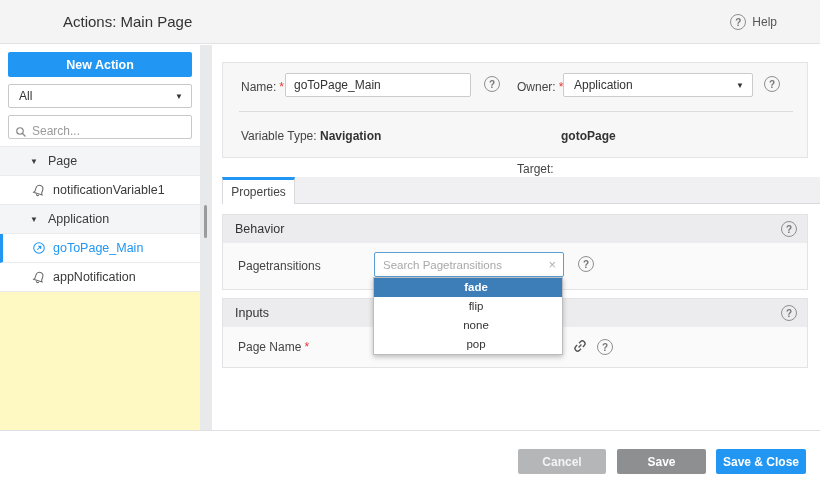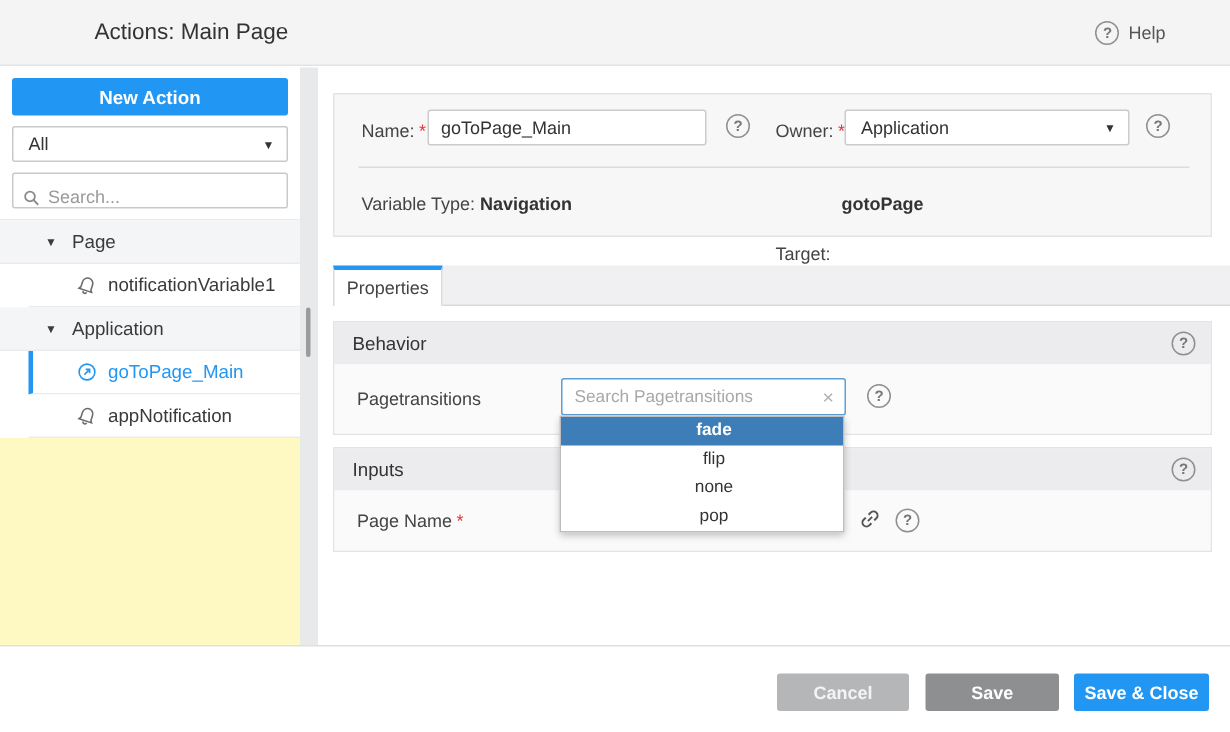--- a/index.html
+++ b/index.html
@@ -24,21 +24,21 @@
   .search-box { position:absolute; left:8px; top:70px; width:184px; height:24px; background:#fff; border:1px solid #c9c9cb; border-radius:2px; display:flex; align-items:flex-end; padding:0 6px; }
   .search-box svg { flex:0 0 auto; margin-right:5px; }
   .search-box input { border:none; outline:none; width:100%; font-size:12px; font-family:inherit; color:#333; background:transparent; }
   .search-box input::placeholder { color:#9a9a9a; }
 
   .rows { position:absolute; left:0; top:101px; width:200px; border-top:1px solid #ebebed; }
   .row { height:29px; display:flex; align-items:center; border-bottom:1px solid #ebebed; font-size:12.5px; color:#3a3a3a; cursor:pointer; background:#fff; }
   .row.group { background:#f4f5f7; }
   .row.group .tri { margin-left:30px; font-size:8px; color:#3c3c3c; width:10px; }
   .row.group .lbl { margin-left:8px; }
-  .row.item { padding-left:32px;margin-left:19px; }
+  .row.item { padding-left:32px; }
   .row.item .ic { width:14px; height:14px; margin-right:7px; color:#6b6b6b; display:inline-flex; }
   .row.item.sel { border-left:3px solid #2196f3; padding-left:29px; color:#2196f3; }
   .row.item.sel .ic { color:#2196f3; }
 
   
   .gutter { position:absolute; left:200px; top:45px; width:12px; height:385px; background:#e8e9eb; }
   .thumb { position:absolute; left:4px; top:160px; width:3px; height:33px; background:#9b9b9b; border-radius:2px; }
 
   
   .main { position:absolute; left:212px; top:45px; width:608px; height:385px; background:#fff; }

